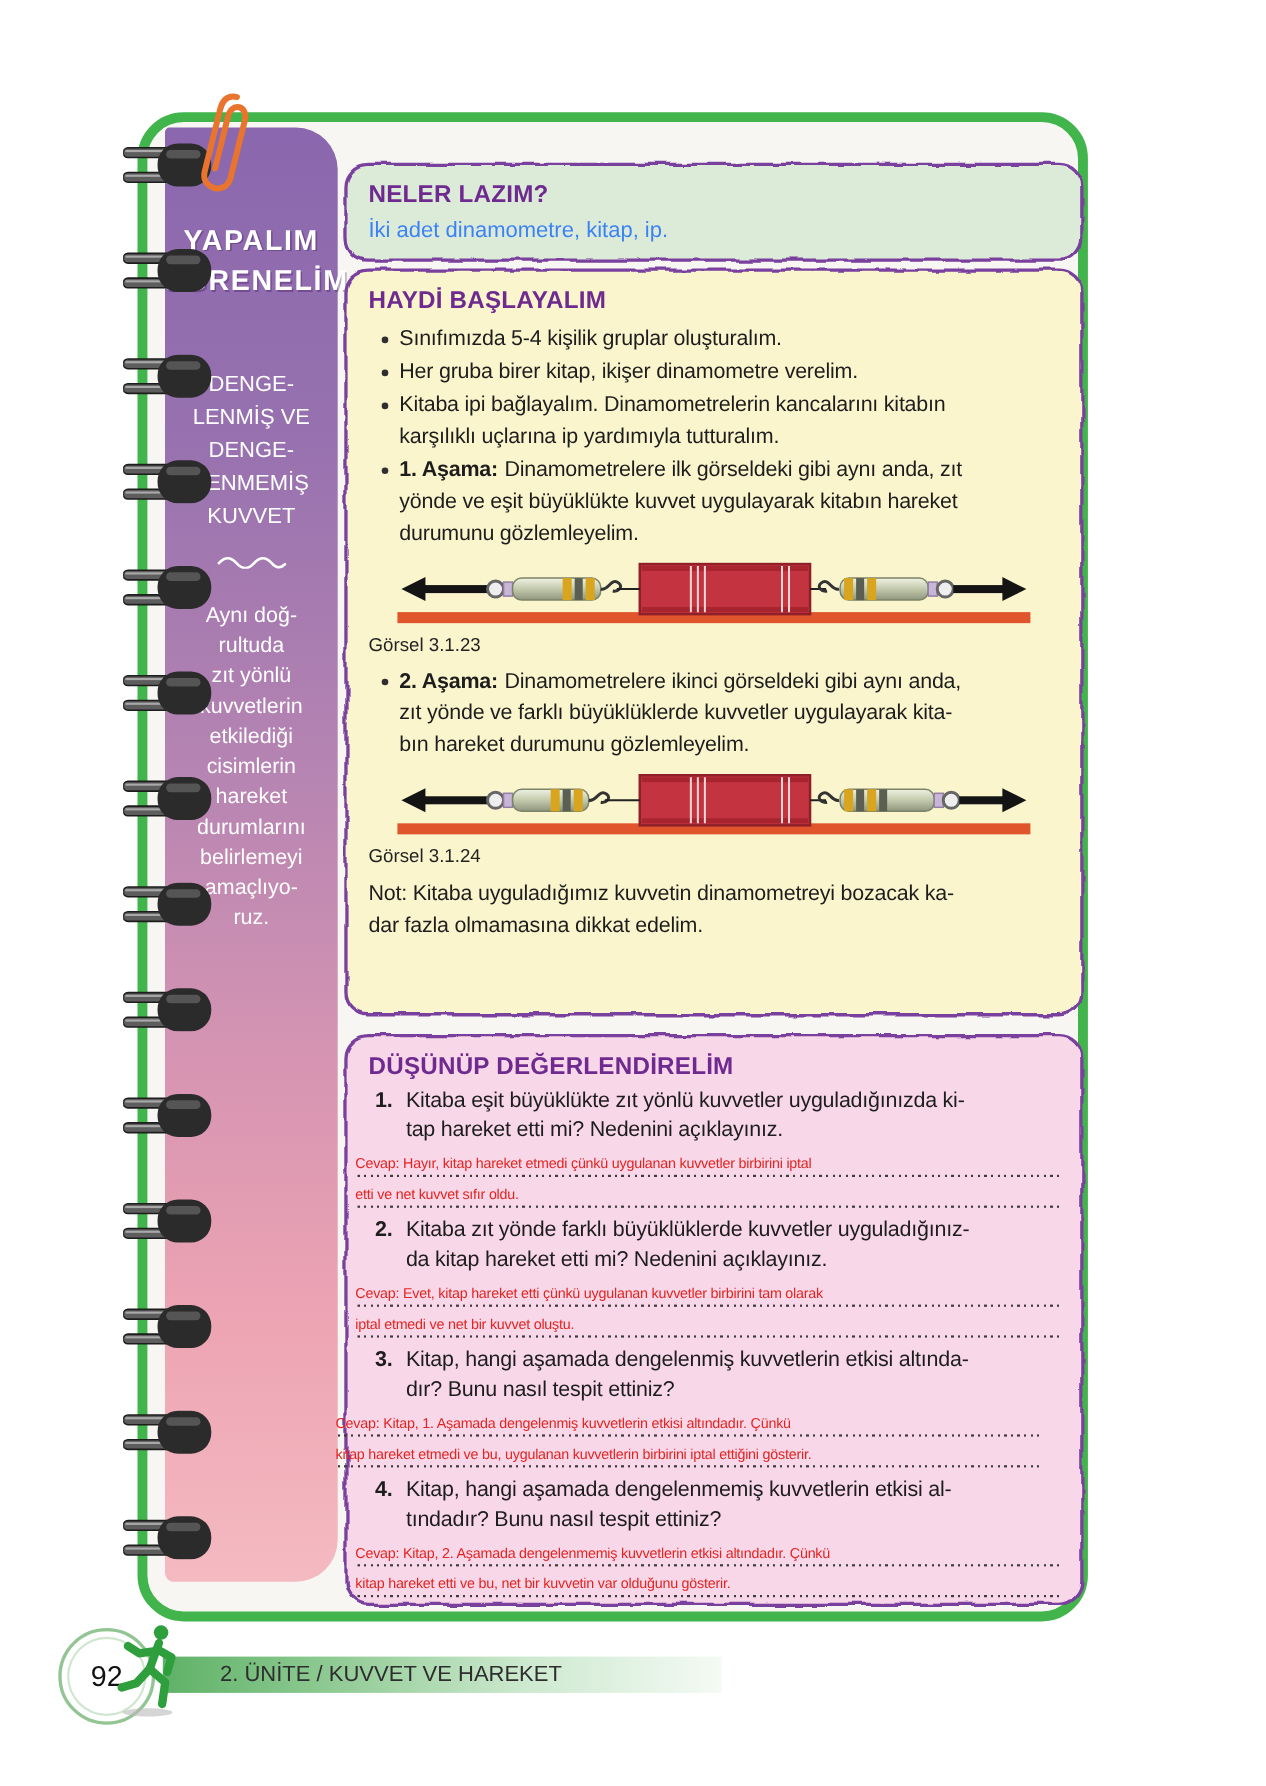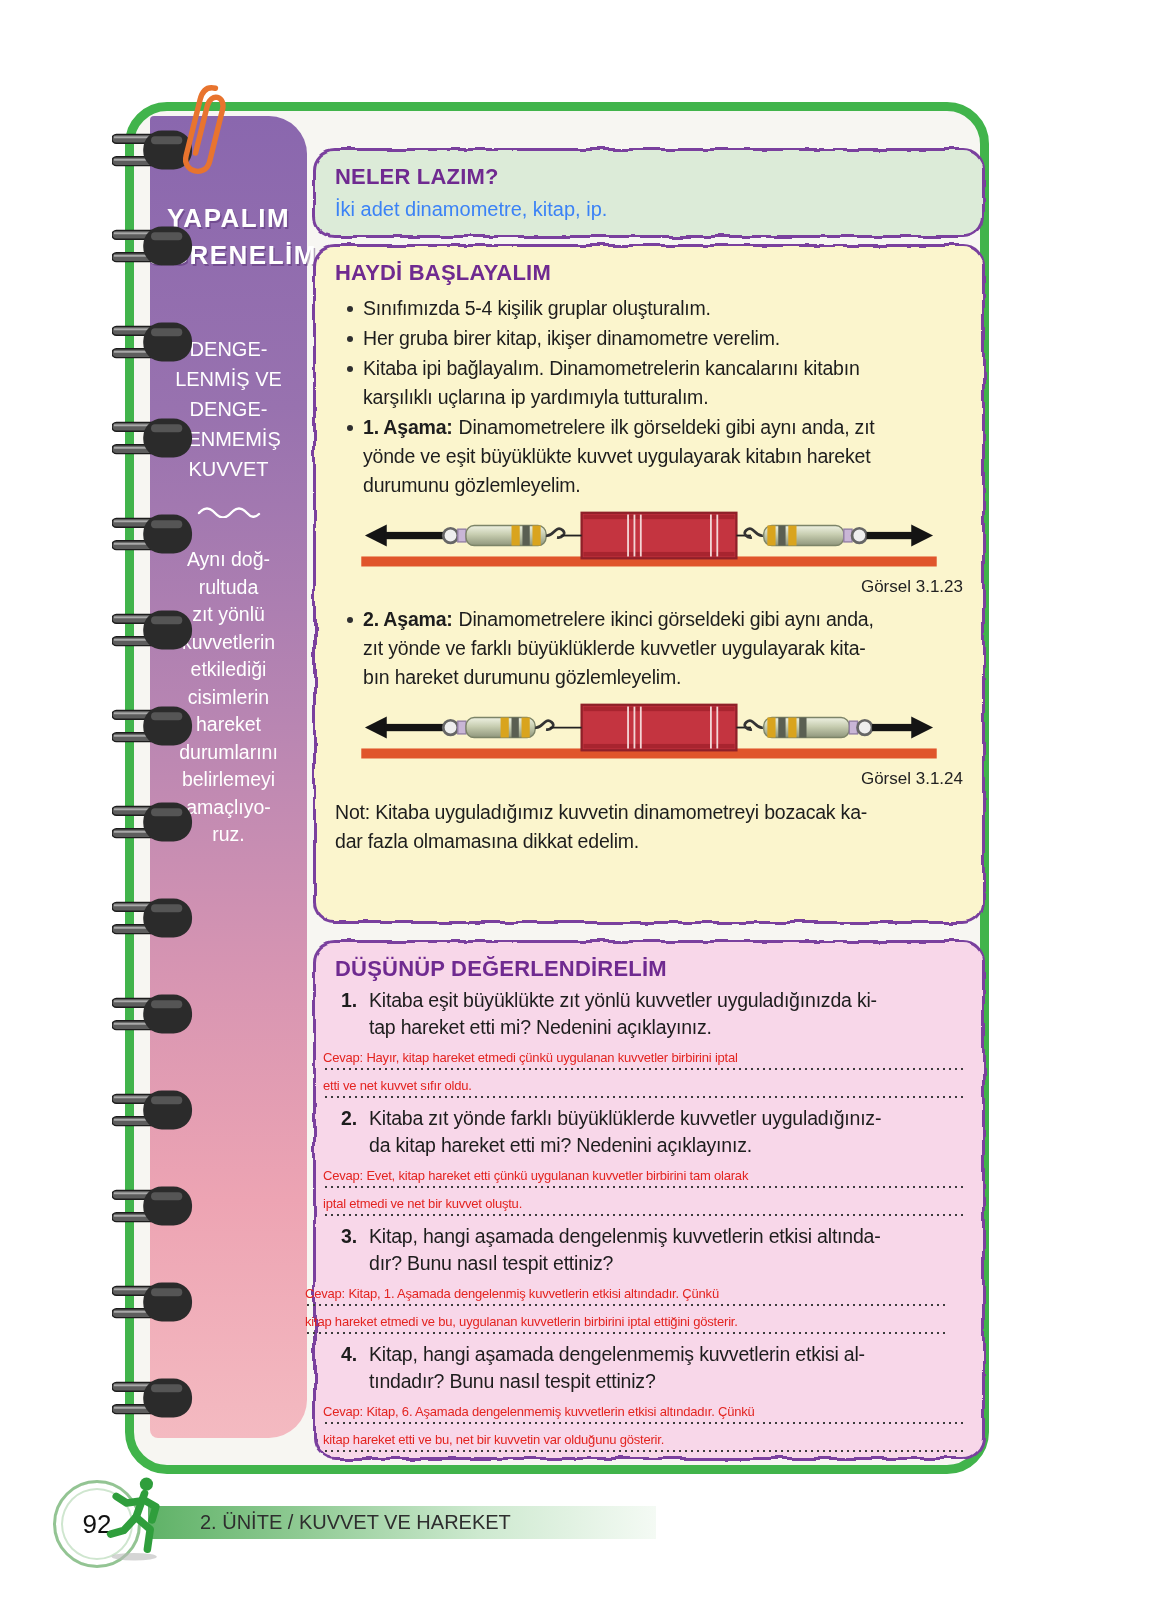--- a/index.html
+++ b/index.html
@@ -38,21 +38,21 @@
   .box-title{color:#6f2a90;font-weight:bold;font-size:22px;letter-spacing:.2px}
   .materials-text{margin-top:8px;font-size:20px;color:#3b82f6}
 
   .bullet{display:flex;margin-top:1px}
   .dot-col{flex:none;width:28px;position:relative}
   .dot-col::before{content:"";position:absolute;left:12px;top:12px;width:6px;height:6px;border-radius:50%;background:#2f2f2f}
   .btext{font-size:19.5px;line-height:29px;letter-spacing:-0.2px;color:#1d1d1d}
   .btext b{margin-right:6px}
   .pre{white-space:pre}
   .bullets{margin-top:8px}
-  .figure{text-align:right;margin-top:7px}
+  .figure{text-align:left;margin-top:7px}
   .figure svg{display:block;margin:0 auto}
   .figcap{font-size:17px;color:#222;margin-top:2px}
   .note{font-size:19.5px;line-height:29px;margin-top:9px;white-space:pre;letter-spacing:-0.2px;color:#1d1d1d}
 
   .qrow{display:flex;margin-top:5px;font-size:19.5px;line-height:27px;letter-spacing:-0.2px;color:#1d1d1d}
   .qnum{font-weight:bold;flex:none;width:34px;padding-left:6px;box-sizing:border-box}
   .answer{position:relative;color:#e32420;font-size:13px;line-height:28px;white-space:pre;
     width:652px;margin:3px 0 2px -12px;letter-spacing:-0.2px;
     background-image:repeating-linear-gradient(90deg,#3c3c3c 0 2px,transparent 2px 6px),
                      repeating-linear-gradient(90deg,#3c3c3c 0 2px,transparent 2px 6px);
@@ -429,21 +429,21 @@
 dır? Bunu nasıl tespit ettiniz?</span>
       </div>
       <div class="answer shift">Cevap: Kitap, 1. Aşamada dengelenmiş kuvvetlerin etkisi altındadır. Çünkü
 kitap hareket etmedi ve bu, uygulanan kuvvetlerin birbirini iptal ettiğini gösterir.</div>
 
       <div class="qrow">
         <span class="qnum">4.</span>
         <span class="qtext pre">Kitap, hangi aşamada dengelenmemiş kuvvetlerin etkisi al-
 tındadır? Bunu nasıl tespit ettiniz?</span>
       </div>
-      <div class="answer">Cevap: Kitap, 6. Aşamada dengelenmemiş kuvvetlerin etkisi altındadır. Çünkü
+      <div class="answer">Cevap: Kitap, 2. Aşamada dengelenmemiş kuvvetlerin etkisi altındadır. Çünkü
 kitap hareket etti ve bu, net bir kuvvetin var olduğunu gösterir.</div>
     </div>
   </div>
 
   <div class="page-circle">
     <span>92</span>
   </div>
   <svg class="runner" viewBox="0 0 70 92">
     <ellipse cx="32" cy="86" rx="24" ry="4" fill="#b9b9b9" opacity="0.6"></ellipse>
     <circle cx="45" cy="9" r="7" fill="#2f9e3c"></circle>

